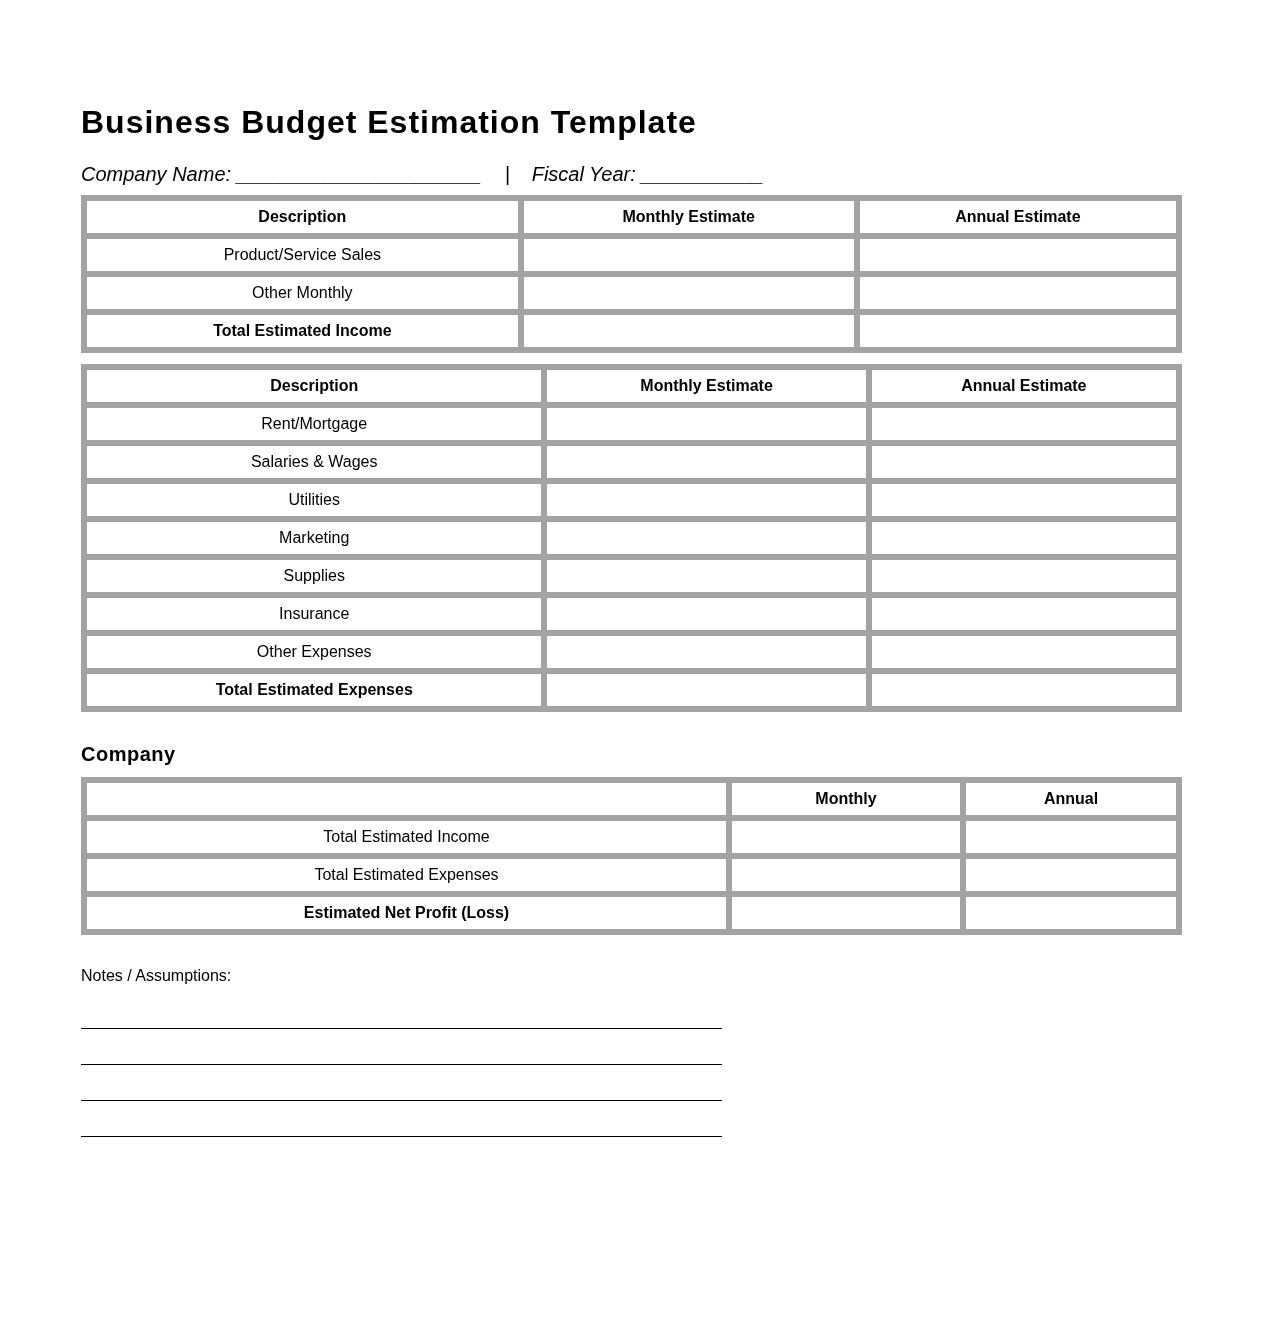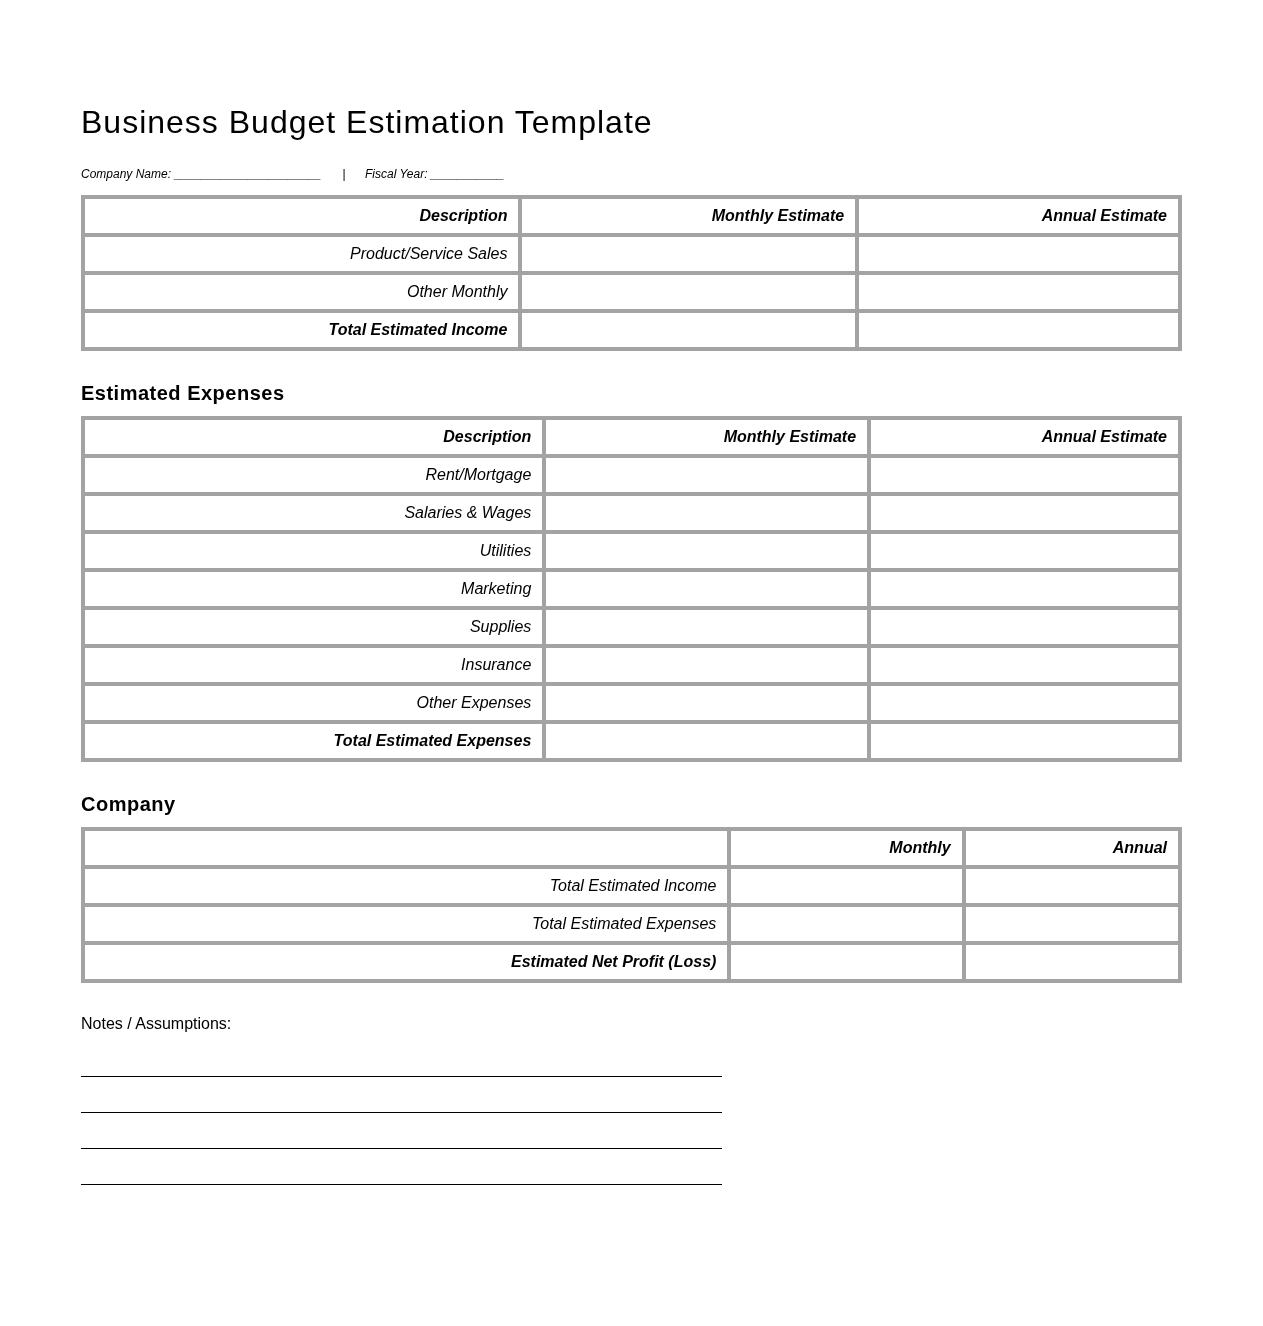--- a/index.html
+++ b/index.html
@@ -3,40 +3,40 @@
   <meta charset="utf-8">
   <style>
     html, body { margin: 0; padding: 0; background: #ffffff; }
     body {
       width: 1263px; min-height: 1326px;
       font-family: "Liberation Sans", sans-serif;
       color: #000000;
     }
     .page { padding: 100px 81px 60px 81px; }
     h1 {
-      margin: 0; font-size: 32px; font-weight: normal; letter-spacing: 1px;
+      margin: 0; font-size: 32px; font-weight: bold; letter-spacing: 1px;
       line-height: 44px;
     }
     .meta {
-      margin-top: 20px; font-size: 12px; font-style: italic; line-height: 20px;
+      margin-top: 20px; font-size: 20px; font-style: italic; line-height: 20px;
     }
     .meta .sep { font-style: normal; margin: 0 16px 0 18px; }
     h2 {
       margin: 0; font-size: 20px; font-weight: bold; letter-spacing: 0.5px;
       line-height: 24px;
     }
     .section-title-income { margin-top: 30px; }
     .section-title { margin-top: 30px; }
     table {
       width: 1101px; border-collapse: collapse; margin-top: 11px;
       font-size: 16px;
     }
     th, td {
-      border: 4px solid #a3a3a3; height: 38px; padding: 0 11px;
-      text-align: right; vertical-align: middle; box-sizing: border-box; font-style: italic;
+      border: 6px solid #a3a3a3; height: 38px; padding: 0 11px;
+      text-align: center; vertical-align: middle; box-sizing: border-box;
     }
     th { font-weight: bold; }
     .bold { font-weight: bold; }
     .notes-label { margin-top: 32px; font-size: 16px; font-weight: normal; }
     .note-line {
       width: 641px; border-bottom: 1px solid #000; height: 35px;
     }
     .note-line.first { height: 35px; margin-top: 8px; }
   </style>
 </head>
@@ -76,21 +76,20 @@
       <td></td>
     </tr>
     <tr>
       <td class="bold">Total Estimated Income</td>
       <td></td>
       <td></td>
     </tr>
   </tbody>
     </table>
 
-  <h2 class="section-title">Estimated Expenses</h2>
   <table>
     <colgroup>
         <col style="width:463px">
         <col style="width:326px">
         <col style="width:312px">
       </colgroup>
     <tbody>
         <tr>
       <th>Description</th>
       <th>Monthly Estimate</th>

